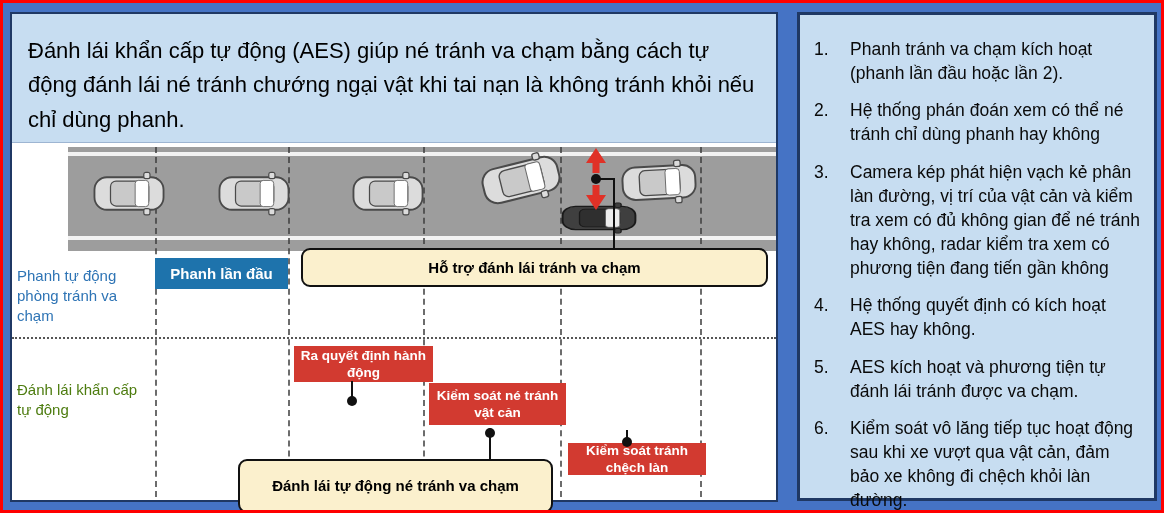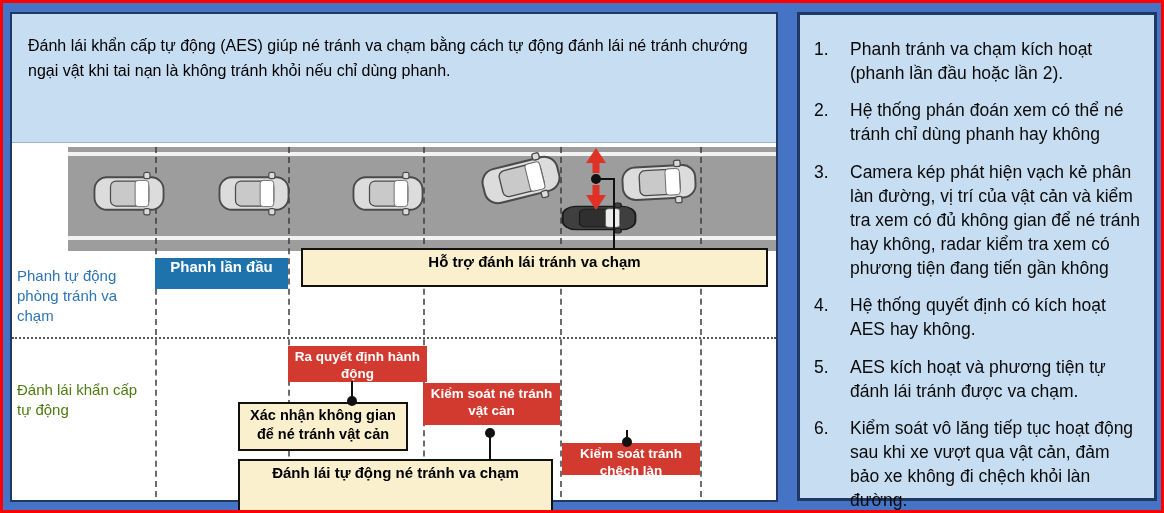--- a/index.html
+++ b/index.html
@@ -2,39 +2,39 @@
 <html><head>
 <meta charset="utf-8">
 <style>
   html,body{margin:0;padding:0;background:#fff;}
   .page{
     position:relative;width:1164px;height:513px;box-sizing:border-box;
     background:#4573C5;border:3px solid #FF0000;overflow:hidden;
     font-family:"Liberation Sans",sans-serif;
   }
   .abs{position:absolute;box-sizing:border-box;}
-  .flexc{display:flex;align-items:flex-start;justify-content:center;text-align:center;}
+  .flexc{display:flex;align-items:center;justify-content:center;text-align:center;}
 
   
   .left-panel{left:7px;top:9px;width:768px;height:490px;background:#FFFFFF;border:2px solid #1F3864;}
   .intro-box{left:0;top:0;right:0;height:129px;background:#C7DDF1;border-bottom:1px solid #9DB5D2;
-             padding:20px 18px 0 16px;font-size:16px;line-height:1.56;color:#000;}
+             padding:20px 18px 0 16px;font-size:22px;line-height:1.56;color:#000;}
   .stage{left:0;top:130px;right:0;bottom:0;background:#FFFFFF;}
 
   .road{left:56px;top:3px;right:0;height:104px;background:#9D9D9D;}
   .road-line{left:0;right:0;height:4px;background:#F2F2F2;}
   .vline{width:0;border-left:2px dashed #3C3C3C;opacity:.75;}
   .divider{left:0;right:0;border-top:2px dotted #555;}
 
   .car{overflow:visible;}
 
   .bar{background:#1E73AC;color:#FFF;font-weight:bold;font-size:15px;}
-  .cream{background:#FBF0CD;border:2px solid #111;border-radius:0;color:#000;
+  .cream{background:#FBF0CD;border:2px solid #111;border-radius:9px;color:#000;
          font-weight:bold;font-size:14.5px;line-height:1.3;padding:2px 6px;}
-  .redbox{background:#D23A30;color:#FFF;font-weight:bold;font-size:13.5px;line-height:1.28;padding:2px 4px;}
+  .redbox{background:#D23A30;color:#FFF;font-weight:bold;font-size:13.5px;line-height:1.28;padding:2px 4px;margin-left:6px;}
 
   .conn-line{background:#111;}
   .conn-dot{width:10px;height:10px;border-radius:50%;background:#111;}
 
   .side-label{font-weight:normal;font-size:15px;line-height:1.32;}
   .side-label.blue{color:#2E74B5;}
   .side-label.red{color:#4d7c0f;}
 
   
   .right-panel{left:794px;top:9px;width:360px;height:489px;background:#C7DDF1;border:3px solid #1F3864;
@@ -122,23 +122,20 @@
       <div class="abs conn-line" style="left:601px;top:34px;width:2px;height:72px"></div>
       <div class="abs conn-dot" style="left:579px;top:30px"></div>
 
       <div class="abs bar flexc" style="left:143px;top:114px;width:133px;height:31px">
         <span>Phanh lần đầu</span>
       </div>
 
       <div class="abs cream flexc" style="left:289px;top:104px;width:467px;height:39px;font-size:15px">
         <span>Hỗ trợ đánh lái tránh va chạm</span>
       </div>
-      <div class="abs cream flexc" style="left:226px;top:258px;width:170px;height:49px">
-        <span>Xác nhận không gian để né tránh vật cản</span>
-      </div>
       <div class="abs cream flexc" style="left:226px;top:315px;width:315px;height:54px;font-size:15px">
         <span>Đánh lái tự động né tránh va chạm</span>
       </div>
 
       <div class="abs redbox flexc" style="left:276px;top:202px;width:139px;height:36px">
         <span>Ra quyết định hành động</span>
       </div>
       <div class="abs redbox flexc" style="left:411px;top:239px;width:137px;height:42px">
         <span>Kiểm soát né tránh vật cản</span>
       </div>

